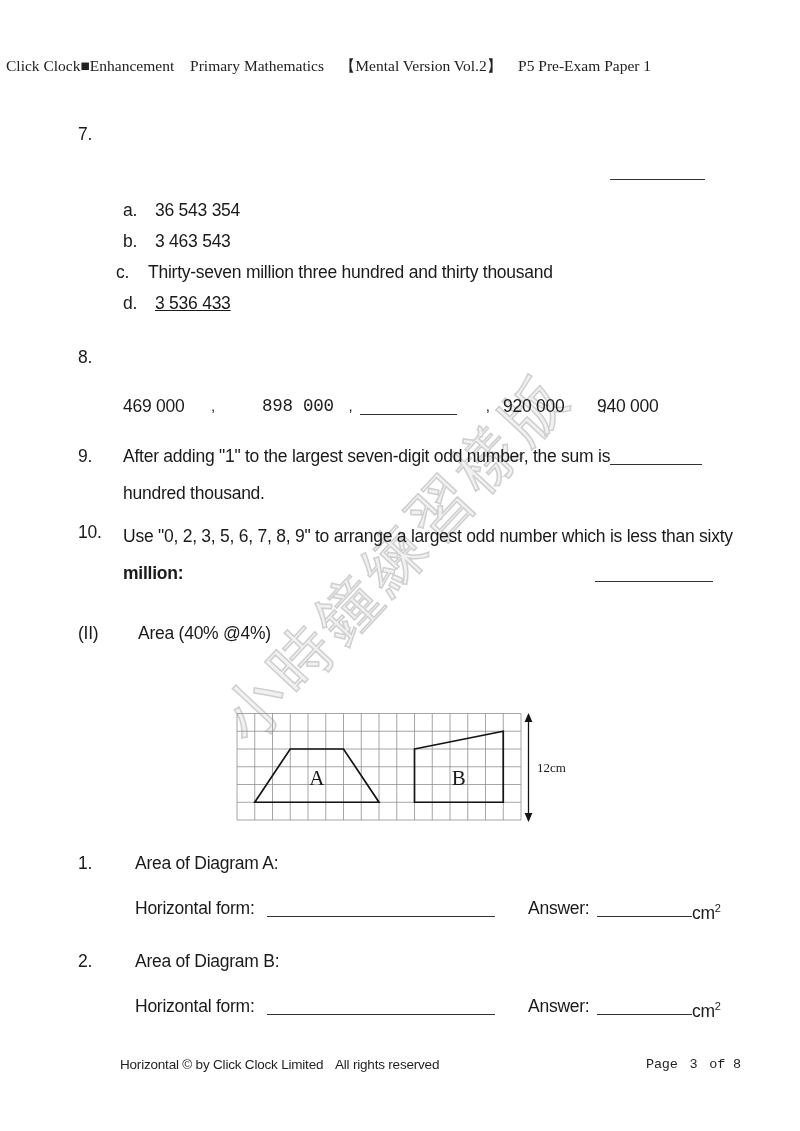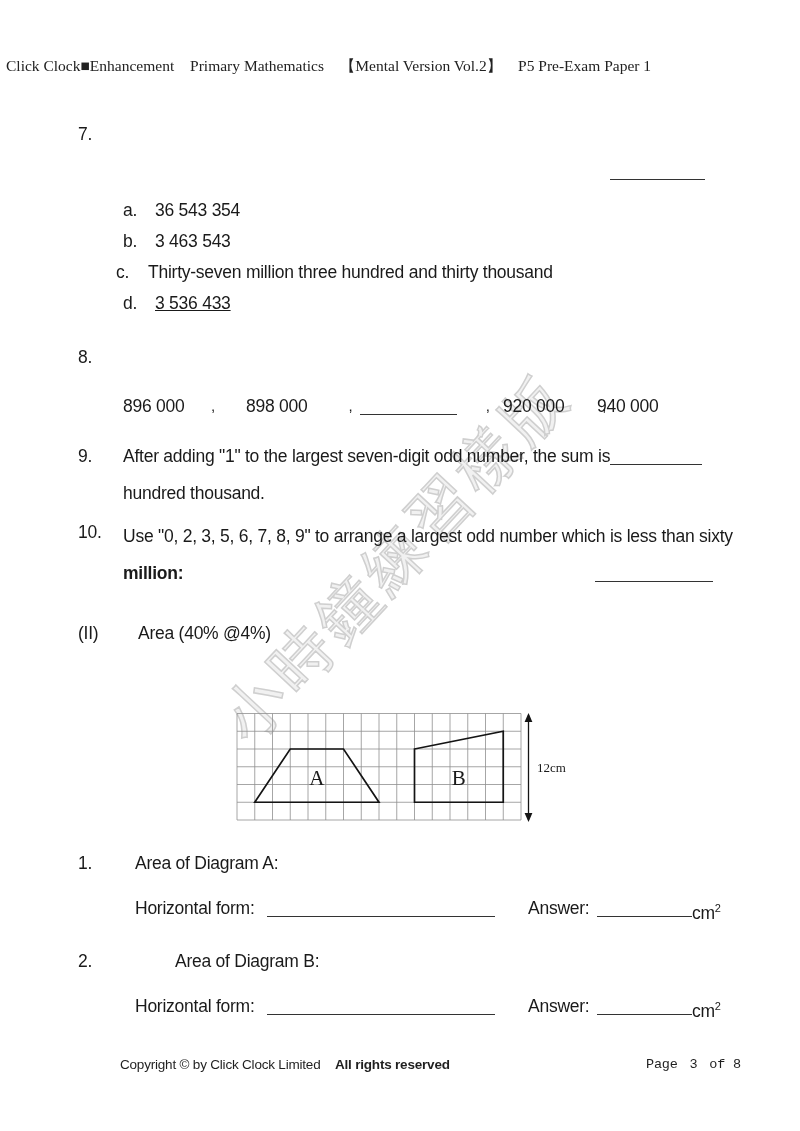--- a/index.html
+++ b/index.html
@@ -54,23 +54,23 @@
   </div>
   <div class="abs t" style="left:116px;top:262px;">
     <span class="opt-letter">c.</span><span>Thirty-seven million three hundred and thirty thousand</span>
   </div>
   <div class="abs t" style="left:123px;top:293px;text-decoration:underline;">
     <span class="opt-letter">d.</span><span>3 536 433</span>
   </div>
 
   <div class="abs t" style="left:78px;top:347px;">8.</div>
   <div>
-    <span class="abs t" style="left:123px;top:396px;">896 000</span>
+    <span class="abs t" style="left:123px;top:396px;">469 000</span>
     <span class="abs t seq-comma" style="left:211px;top:396px;">,</span>
-    <span class="abs t" style="left:246px;top:396px;">898 000</span>
+    <span class="abs t" style="left:262px;top:396px;font-family:Liberation Mono, monospace;">898 000</span>
     <span class="abs t seq-comma" style="left:340px;top:396px;">,</span>
     <span class="abs blank" style="left:360px;top:396px;width:97px;"></span>
     <span class="abs t seq-comma" style="left:469px;top:396px;">,</span>
     <span class="abs t" style="left:503px;top:396px;">920 000</span>
     <span class="abs t seq-comma" style="left:577px;top:396px;">,</span>
     <span class="abs t" style="left:597px;top:396px;">940 000</span>
   </div>
 
   <div class="abs t" style="left:78px;top:446px;">9.</div>
   <div class="abs t" style="left:123px;top:446px;">After adding "1" to the largest seven-digit odd number, the sum is</div>
@@ -131,30 +131,30 @@
   <div class="abs t" style="left:135px;top:853px;">Area of Diagram A:</div>
   <div class="abs t" style="left:135px;top:898px;">Horizontal form:</div>
   <span class="abs blank" style="left:267px;top:898px;width:228px;"></span>
   <div class="abs t" style="left:528px;top:898px;">Answer:</div>
   <span class="abs blank" style="left:597px;top:898px;width:95px;"></span>
   <div class="abs t unit" style="left:692px;top:898px;">
     <span>cm</span><sup>2</sup>
   </div>
 
   <div class="abs t" style="left:78px;top:951px;">2.</div>
-  <div class="abs t" style="left:135px;top:951px;margin-left:40px;">Area of Diagram B:</div>
+  <div class="abs t" style="left:135px;top:951px;">Area of Diagram B:</div>
   <div class="abs t" style="left:135px;top:996px;">Horizontal form:</div>
   <span class="abs blank" style="left:267px;top:996px;width:228px;"></span>
   <div class="abs t" style="left:528px;top:996px;">Answer:</div>
   <span class="abs blank" style="left:597px;top:996px;width:95px;"></span>
   <div class="abs t unit" style="left:692px;top:996px;">
     <span>cm</span><sup>2</sup>
   </div>
 
-  <div class="abs footer" style="left:120px;top:1057px;">Copyright © by Click Clock Limited</div>
-  <div class="abs footer" style="left:335px;top:1057px;font-weight:bold;">All rights reserved</div>
+  <div class="abs footer" style="left:120px;top:1057px;">Horizontal © by Click Clock Limited</div>
+  <div class="abs footer" style="left:335px;top:1057px;">All rights reserved</div>
   <div class="abs footer" style="left:646px;top:1057px;font-family:Liberation Mono, monospace;">
     <span>Page</span>
     <span style="margin:0 4px;">3</span>
     <span>of 8</span>
   </div>
 
 </div>
 
 </body></html>

